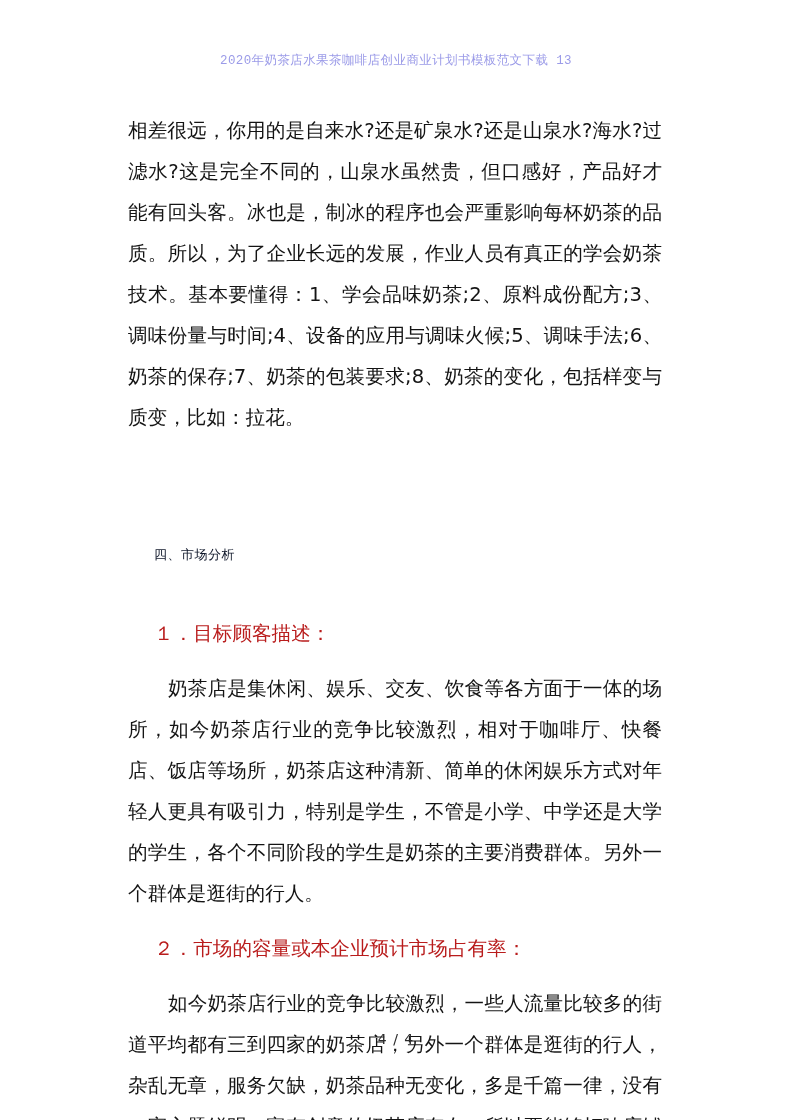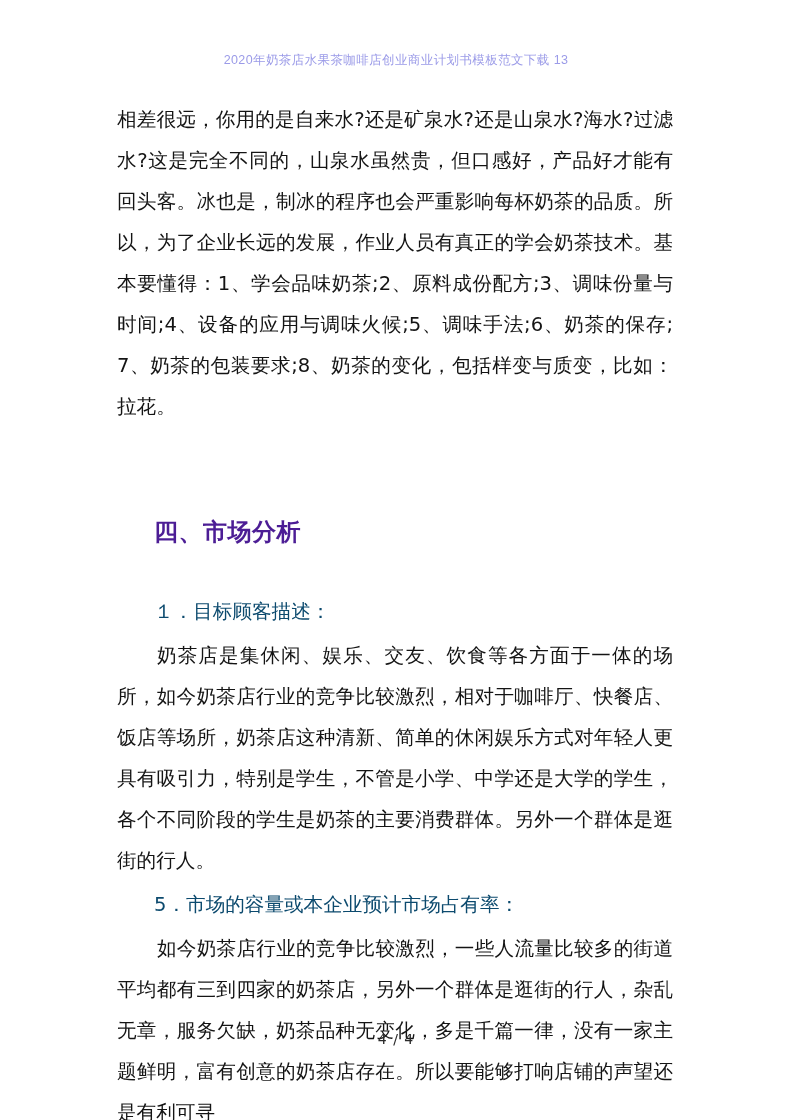--- a/index.html
+++ b/index.html
@@ -23,64 +23,64 @@
   
   .page-header {
     position: absolute;
     top: 52px;
     left: 0;
     width: 792px;
     text-align: center;
     font-size: 12.5px;
     letter-spacing: 0.4px;
     color: #9b9be8;
-    font-family: Liberation Sans, sans-serif;
+    font-family: Liberation Mono, monospace;
     white-space: nowrap;
   }
 
   
   .content {
     position: absolute;
     left: 114px;
     top: 96px;
     width: 562px;
   }
 
   .para {
     font-size: 19.6px;
     line-height: 41px;
     color: #141414;
     text-align: justify;
     text-justify: inter-character;
-    margin: 3px;
+    margin: 14px;
     letter-spacing: 0px;
     word-break: break-all;
   }
   .para.indent {
     text-indent: 40px;
   }
 
   
   .gap-1 { height: 82px; }   
   .gap-2 { height: 38px; }   
 
   .heading {
-    font-size: 24px;
+    font-size: 13px;
     line-height: 41px;
-    font-weight: bold;
-    color: #4c1d95;
+    font-weight: normal;
+    color: #0f172a;
     margin: 0;
     text-indent: 40px;
     letter-spacing: 0.5px;
   }
 
   .numbered {
     font-size: 19.6px;
     line-height: 41px;
-    color: #0c4a6e;
+    color: #b91c1c;
     margin: 0;
     text-indent: 40px;
   }
 
   
   .page-footer {
     position: absolute;
     top: 1031px;
     left: 0;
     width: 792px;
@@ -105,21 +105,21 @@
     <div class="gap-1"></div>
 
     <p class="heading">四、市场分析</p>
 
     <div class="gap-2"></div>
 
     <p class="numbered">１．目标顾客描述：</p>
 
     <p class="para indent">奶茶店是集休闲、娱乐、交友、饮食等各方面于一体的场所，如今奶茶店行业的竞争比较激烈，相对于咖啡厅、快餐店、饭店等场所，奶茶店这种清新、简单的休闲娱乐方式对年轻人更具有吸引力，特别是学生，不管是小学、中学还是大学的学生，各个不同阶段的学生是奶茶的主要消费群体。另外一个群体是逛街的行人。</p>
 
-    <p class="numbered">5．市场的容量或本企业预计市场占有率：</p>
+    <p class="numbered">２．市场的容量或本企业预计市场占有率：</p>
 
     <p class="para indent">如今奶茶店行业的竞争比较激烈，一些人流量比较多的街道平均都有三到四家的奶茶店，另外一个群体是逛街的行人，杂乱无章，服务欠缺，奶茶品种无变化，多是千篇一律，没有一家主题鲜明，富有创意的奶茶店存在。所以要能够打响店铺的声望还是有利可寻</p>
 
   </div>
 
   <div class="page-footer">4 / 4</div>
 
 </div>
 
 </body></html>

